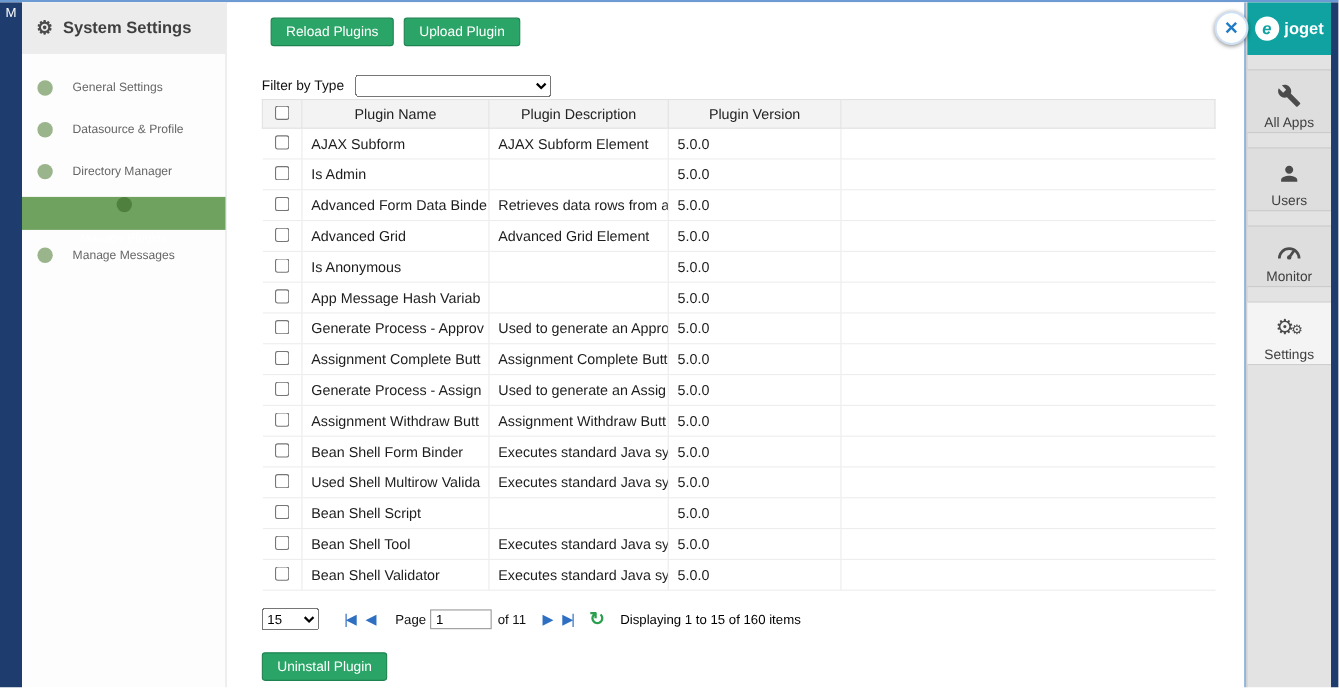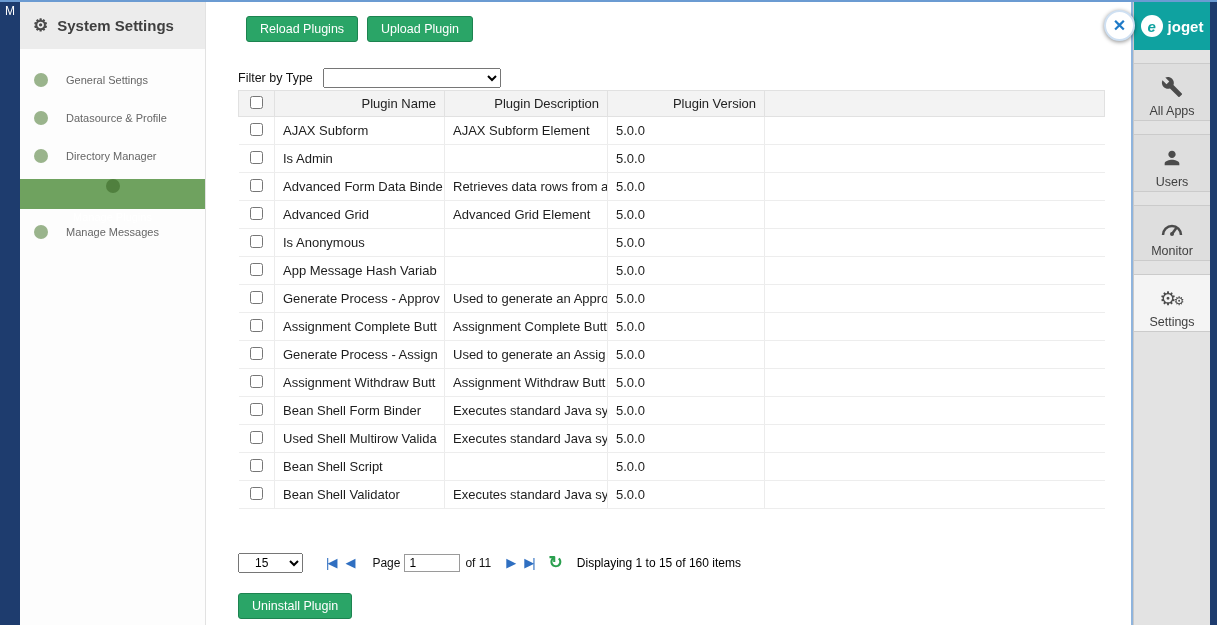--- a/index.html
+++ b/index.html
@@ -33,31 +33,31 @@
                font-family:"Liberation Sans", sans-serif; padding:5px 13px; border-radius:3px; cursor:pointer; }
   .filter-row { position:absolute; top:66px; left:31px; display:flex; align-items:center; gap:10px;
                 font-size:12.5px; color:#111; }
   .filter-row select { width:178px; height:20px; font-size:12px; }
 
   .table-wrap { position:absolute; top:88px; left:31px; width:867px; }
   table { border-collapse:collapse; width:100%; table-layout:fixed; font-size:13px; color:#1d1d1d;
           border-bottom:1px dotted #c9c9c9; }
   col.c-check { width:36px; } col.c-name { width:170px; } col.c-desc { width:163px; }
   col.c-ver { width:157px; } col.c-fill { width:auto; }
-  thead th { background:#f3f3f3; border:1px solid #e1e1e1; font-weight:normal; text-align:right;
+  thead th { background:#f3f3f3; border:1px solid #e1e1e1; font-weight:normal; text-align:center;
              padding:5px 8px; height:26px; color:#222; }
   tbody td { border-bottom:1px solid #ededed; padding:6px 8px; height:28px; white-space:nowrap;
              overflow:hidden; background:#fff; }
   tbody td.sep { border-right:1px solid #ececec; }
   td.cell-check, th.cell-check { text-align:center; padding:4px 2px; }
   input[type="checkbox"] { width:13px; height:13px; cursor:pointer; }
 
   .pagination { position:absolute; top:550px; left:31px; display:flex; align-items:center;
                 font-size:12px; color:#111; }
-  .pagination select { width:65px; height:20px; font-size:12px; margin-right:18px;padding-left:12px; }
+  .pagination select { width:52px; height:20px; font-size:12px; margin-right:18px; }
   .nav-glyph { color:#2f6fc1; font-size:13px; cursor:pointer; margin:0 5px; letter-spacing:-2px; }
   .page-label { margin-left:14px; margin-right:4px; }
   .page-input { width:56px; height:18px; font-size:12px; border:1px solid #9a9a9a; padding:1px 4px; }
   .of-label { margin-left:5px; margin-right:10px; }
   .refresh-glyph { color:#2a9f4e; font-size:17px; font-weight:bold; cursor:pointer; margin:0 14px 0 10px; }
   .summary { color:#000; }
 
   .uninstall-wrap { position:absolute; top:591px; left:31px; }
 
   
@@ -275,20 +275,29 @@
   <tr>
     <td class="cell-check sep">
       <input type="checkbox" style="">
     </td>
     <td class="sep">Bean Shell Script</td>
     <td class="sep"></td>
     <td class="sep">5.0.0</td>
     <td></td>
   </tr>
 
+  <tr>
+    <td class="cell-check sep">
+      <input type="checkbox" style="">
+    </td>
+    <td class="sep">Bean Shell Tool</td>
+    <td class="sep">Executes standard Java sy</td>
+    <td class="sep">5.0.0</td>
+    <td></td>
+  </tr>
 
   <tr>
     <td class="cell-check sep">
       <input type="checkbox" style="">
     </td>
     <td class="sep">Bean Shell Validator</td>
     <td class="sep">Executes standard Java sy</td>
     <td class="sep">5.0.0</td>
     <td></td>
   </tr>

